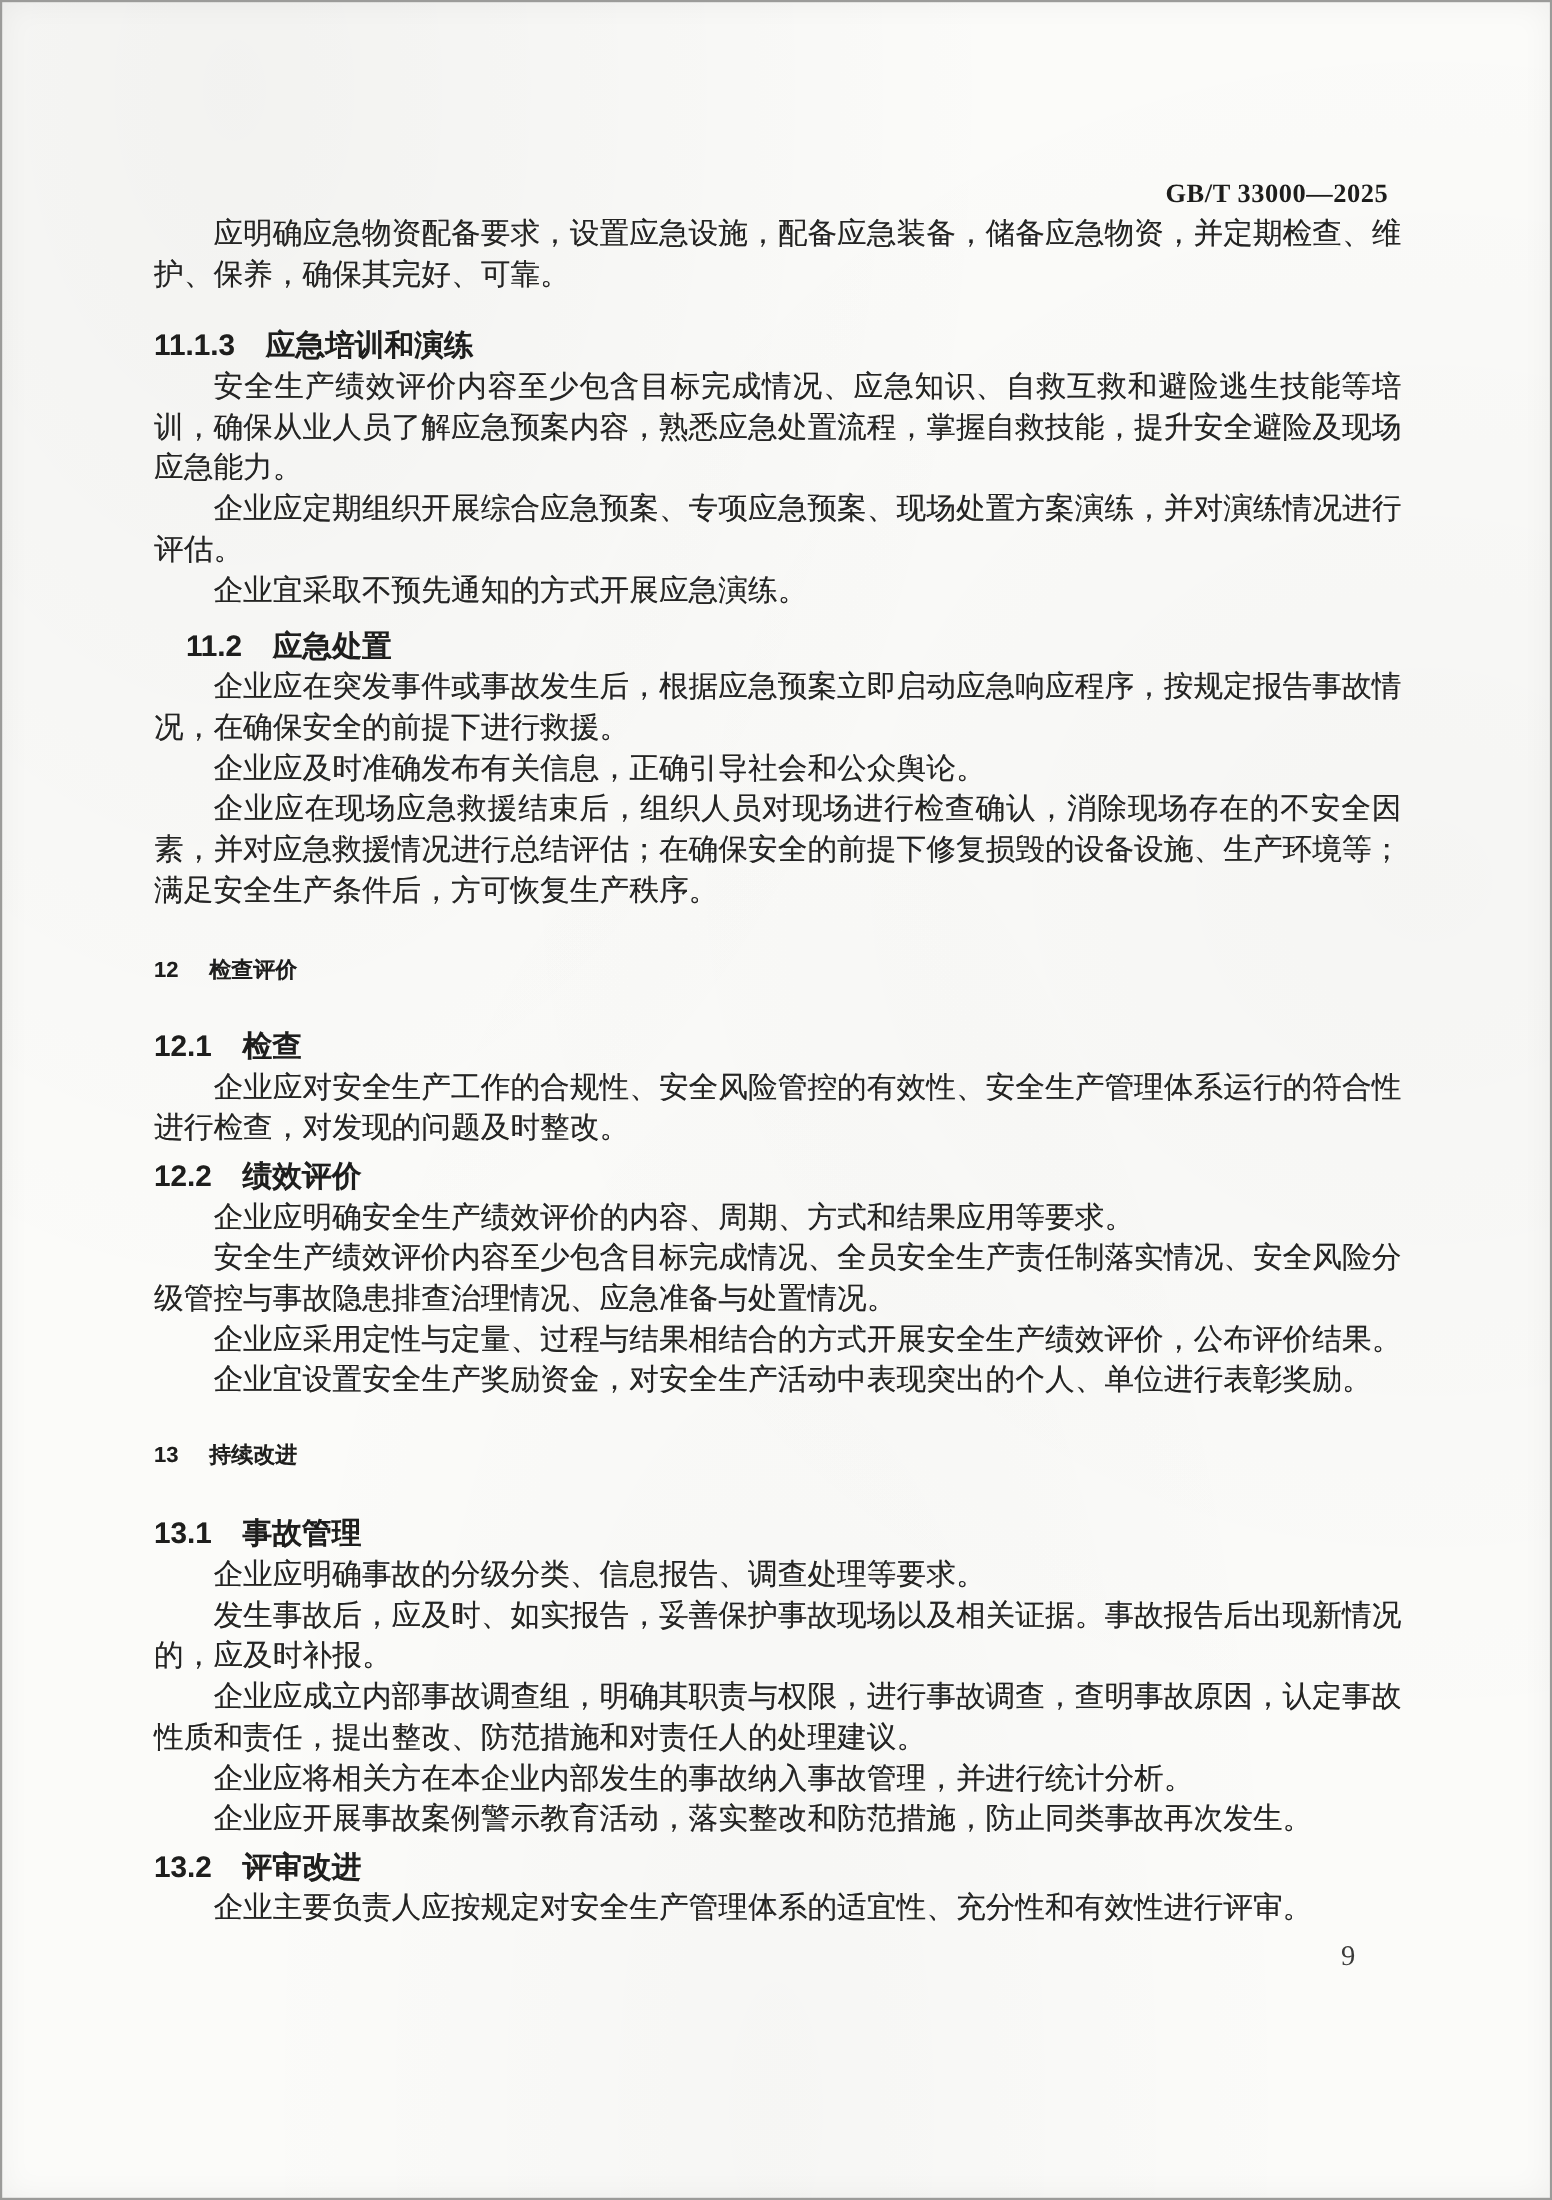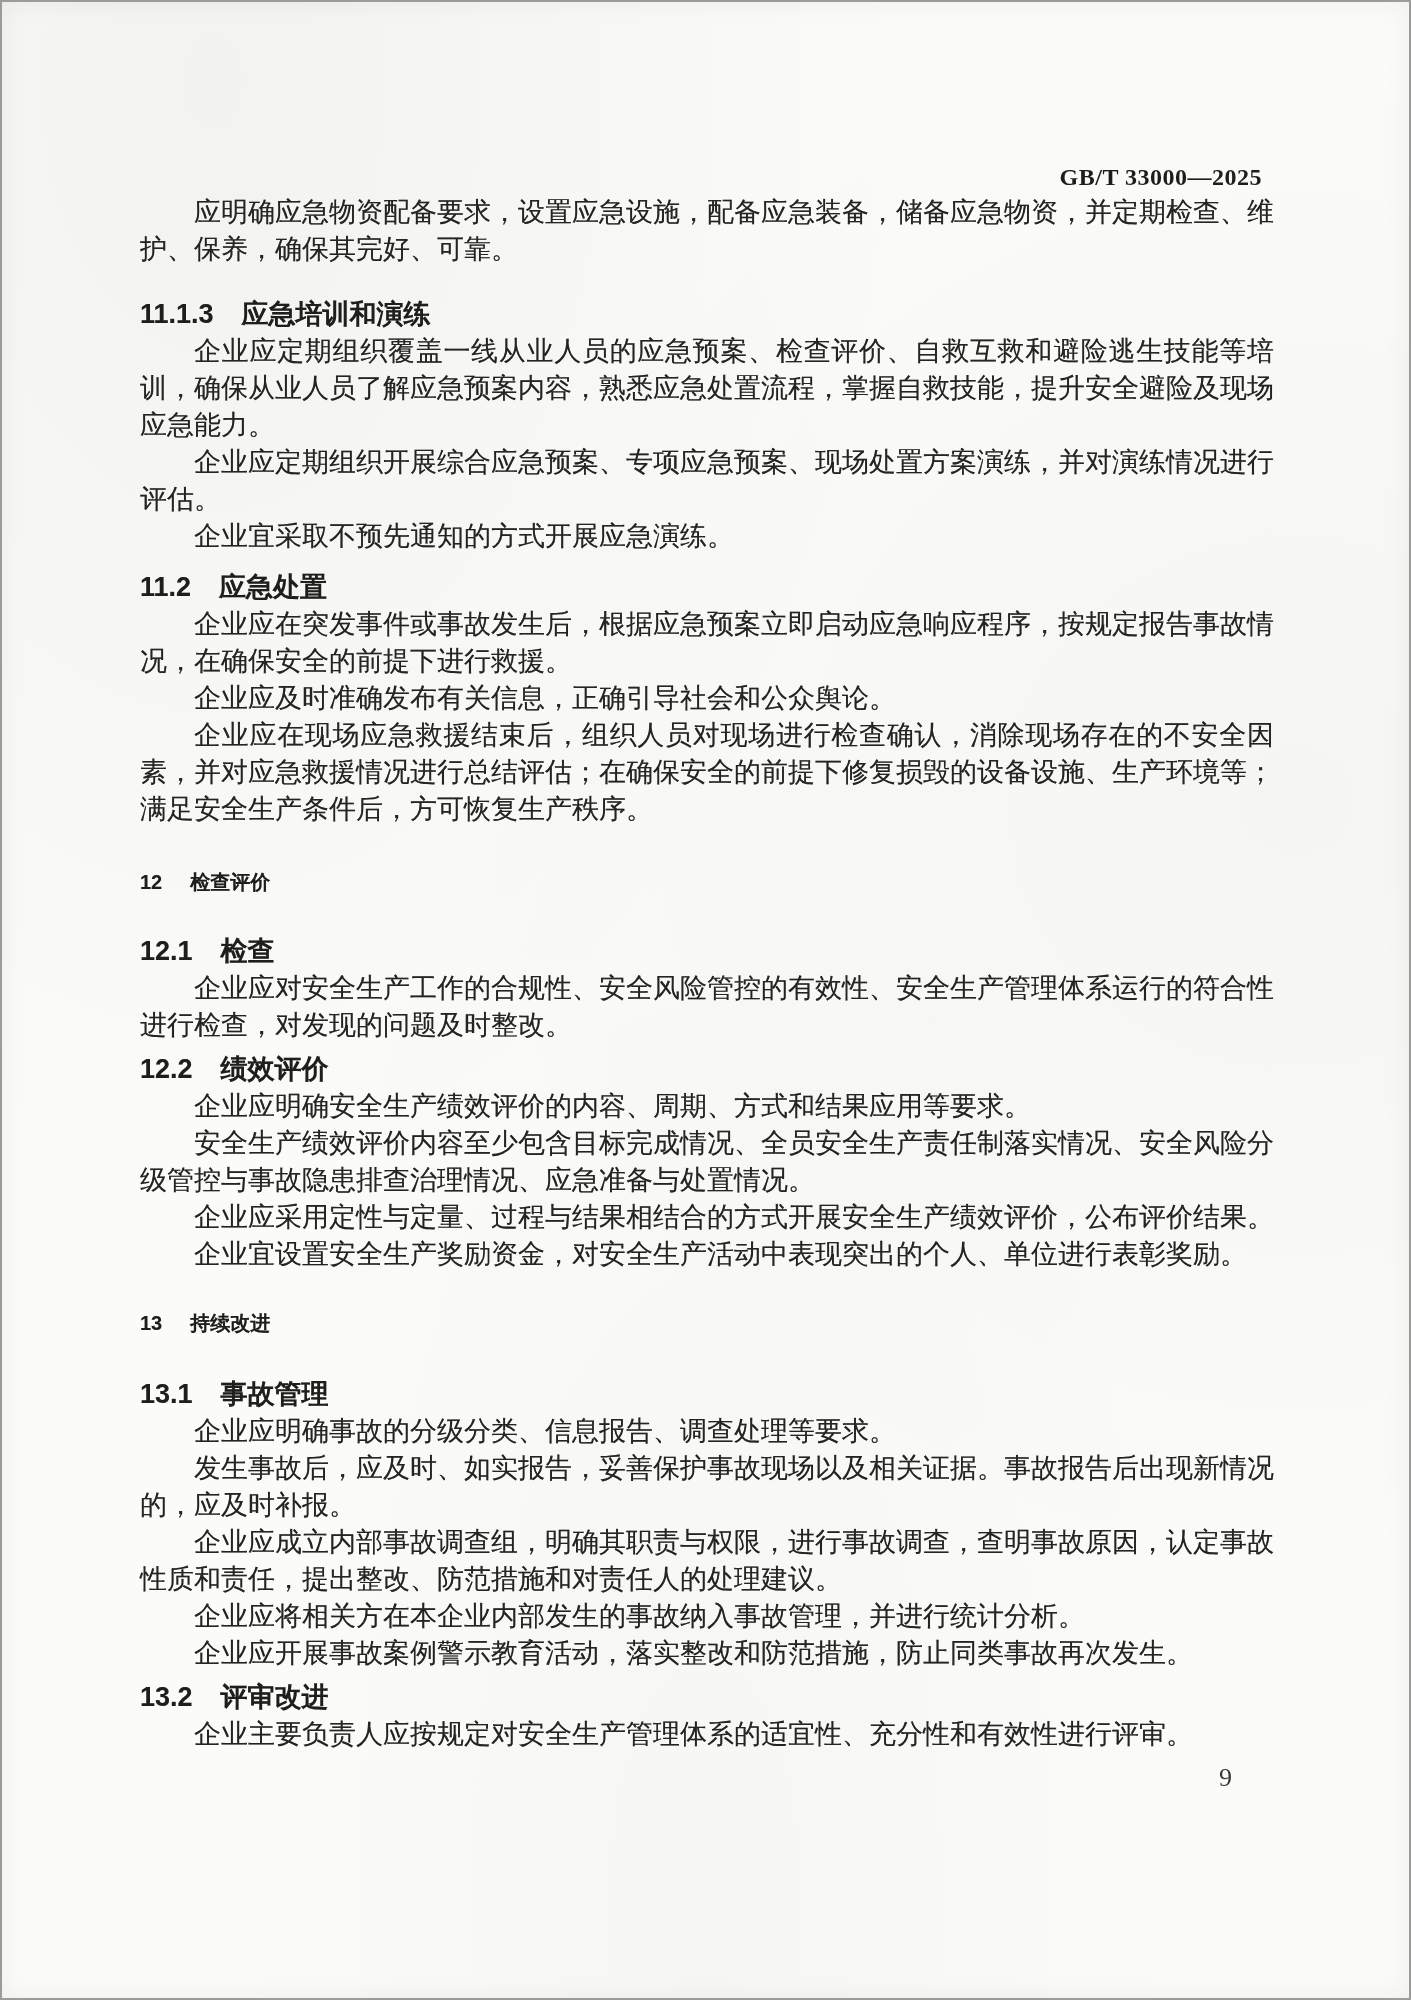--- a/index.html
+++ b/index.html
@@ -62,21 +62,21 @@
   .heading .h-title { display: inline-block; padding-left: 28px; }
   .chapter { font-size: 20px; }
   
   .mt-42 { margin-top: 42px; }
   .mt-36 { margin-top: 36px; }
   .mt-34 { margin-top: 34px; }
   .mt-32 { margin-top: 32px; }
   .mt-28 { margin-top: 28px; }
   .mt-18 { margin-top: 7px; }
   .mt-16 { margin-top: 16px; }
-  .mt-14 { margin-top: 14px; }
+  .mt-14 { margin-top: 14px; margin-left: 29px; }
   .page-footer {
     margin-top: 8px;
     text-align: right;
     padding-right: 38px;
     font-size: 26px;
     line-height: 34px;
     color: #3a3a39;
     font-family: "Liberation Serif", "DejaVu Serif", serif;
   }
 </style>
@@ -86,21 +86,21 @@
 <div class="page">
 
   <div class="doc-header">GB/T 33000—2025</div>
 
   <div class="body-text">
 
     <p class="para mt-42">应明确应急物资配备要求，设置应急设施，配备应急装备，储备应急物资，并定期检查、维护、保养，确保其完好、可靠。</p>
 
     <h3 class="heading mt-28"><span class="h-num">11.1.3</span><span class="h-title">应急培训和演练</span></h3>
 
-    <p class="para mt-14">企业应定期组织覆盖一线从业人员的应急预案、检查评价、自救互救和避险逃生技能等培训，确保从业人员了解应急预案内容，熟悉应急处置流程，掌握自救技能，提升安全避险及现场应急能力。</p>
+    <p class="para mt-14">安全生产绩效评价内容至少包含目标完成情况、应急知识、自救互救和避险逃生技能等培训，确保从业人员了解应急预案内容，熟悉应急处置流程，掌握自救技能，提升安全避险及现场应急能力。</p>
     <p class="para">企业应定期组织开展综合应急预案、专项应急预案、现场处置方案演练，并对演练情况进行评估。</p>
     <p class="para">企业宜采取不预先通知的方式开展应急演练。</p>
 
     <h3 class="heading mt-14"><span class="h-num">11.2</span><span class="h-title">应急处置</span></h3>
 
     <p class="para mt-18">企业应在突发事件或事故发生后，根据应急预案立即启动应急响应程序，按规定报告事故情况，在确保安全的前提下进行救援。</p>
     <p class="para">企业应及时准确发布有关信息，正确引导社会和公众舆论。</p>
     <p class="para">企业应在现场应急救援结束后，组织人员对现场进行检查确认，消除现场存在的不安全因素，并对应急救援情况进行总结评估；在确保安全的前提下修复损毁的设备设施、生产环境等；满足安全生产条件后，方可恢复生产秩序。</p>
 
     <h2 class="heading chapter mt-36"><span class="h-num">12</span><span class="h-title">检查评价</span></h2>

